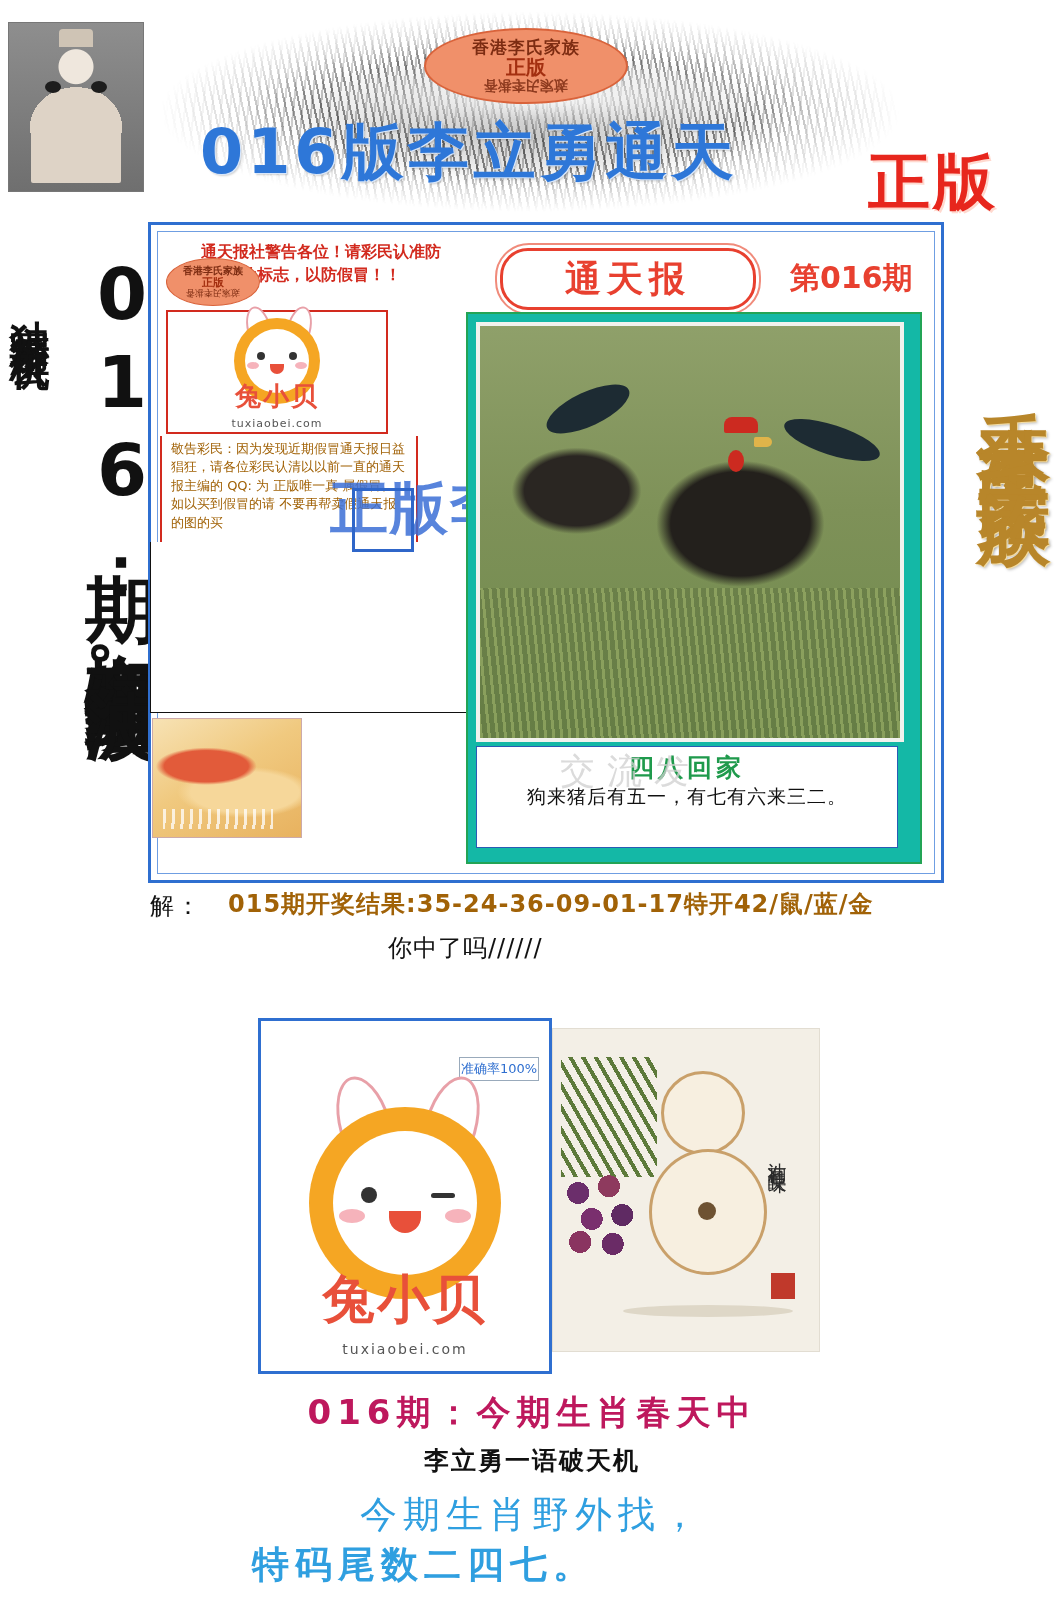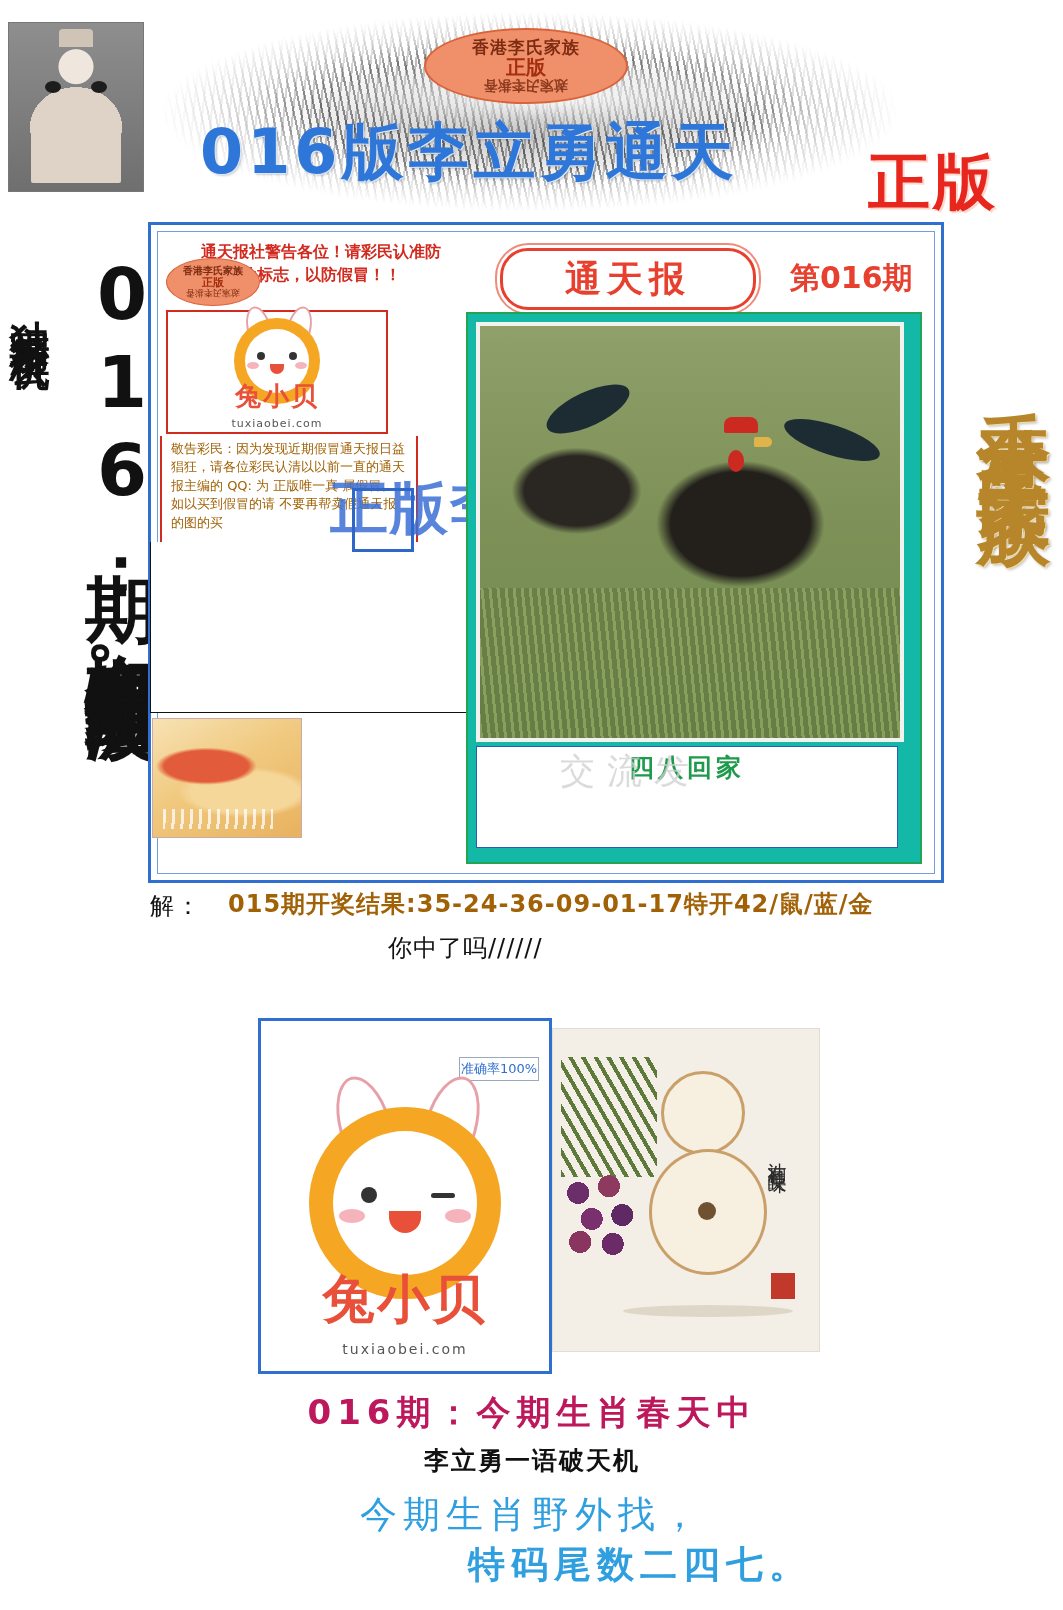--- a/index.html
+++ b/index.html
@@ -275,21 +275,21 @@
   }
   #bottom-black{
     left:272px;top:1444px;width:520px;text-align:center;
     font-size:25px;font-weight:bold;color:#111;letter-spacing:2px;white-space:nowrap;
   }
   #bottom-blue1{
     left:252px;top:1490px;width:560px;text-align:center;
     font-size:37px;font-weight:normal;color:#2f9fe0;letter-spacing:6px;white-space:nowrap;
   }
   #bottom-blue2{
-    left:252px;top:1540px;width:560px;text-align:right;
+    left:252px;top:1540px;width:560px;text-align:left;
     font-size:37px;font-weight:bold;color:#2f9fe0;letter-spacing:6px;white-space:nowrap;
   }
 </style>
 </head>
 <body>
 
 <div class="abs" id="ink-banner"></div>
 
 <div class="abs" id="emperor">
   <div class="hat"></div>
@@ -360,20 +360,21 @@
   <div id="photo-inner">
     <div class="tailA"></div>
     <div class="tailB"></div>
     <div class="comb"></div>
     <div class="wattle"></div>
     <div class="beak"></div>
     <div class="grass"></div>
   </div>
   <div id="verse-box">
     <div id="verse-title">四八回家</div>
+    <div class="verse-line">狗来猪后有五一，有七有六来三二。</div>
   </div>
 </div>
 
 <div class="abs" id="wm-faint">交流发</div>
 
 <div class="abs" id="jie-label">解：</div>
 <div class="abs" id="result-line">015期开奖结果:35-24-36-09-01-17特开42/鼠/蓝/金</div>
 <div class="abs" id="hit-line">你中了吗//////</div>
 
 <div class="abs" id="rabbit-box-bottom">

